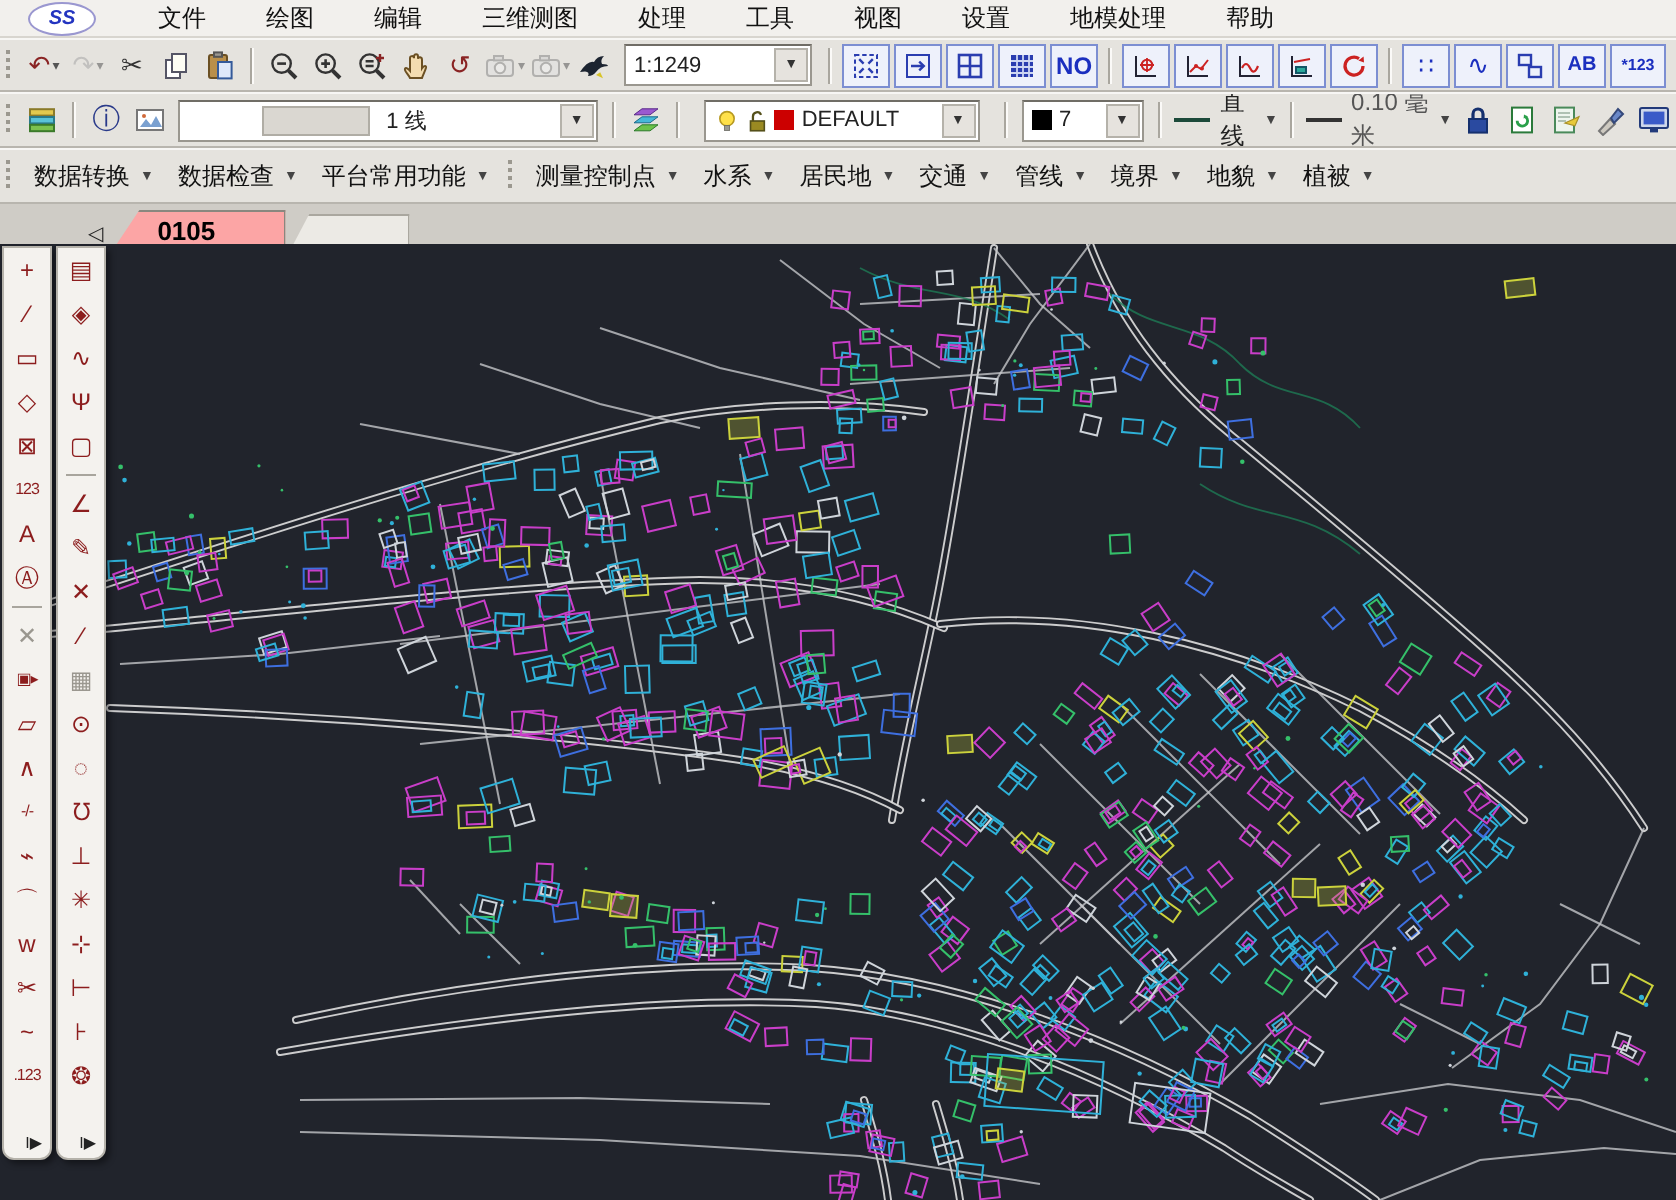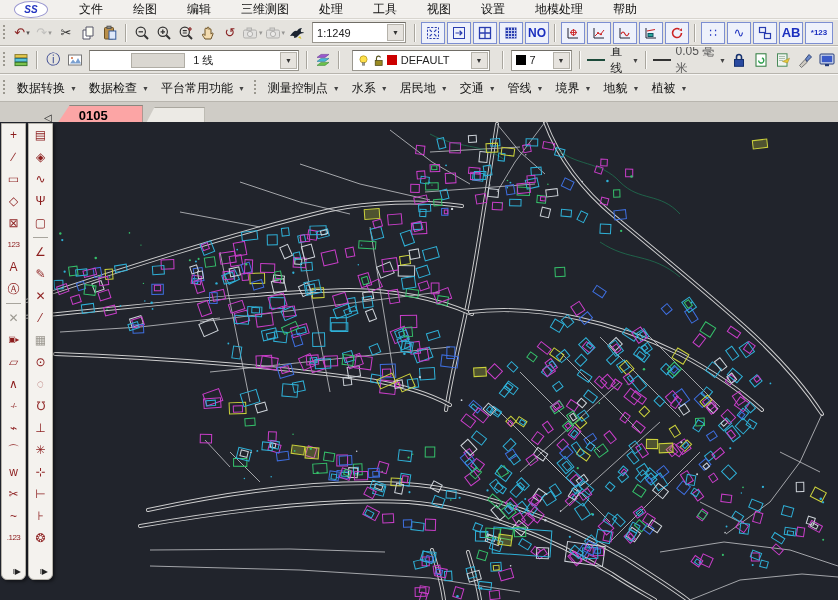--- a/index.html
+++ b/index.html
@@ -332,21 +332,21 @@
       <span>∷</span>
     </div>
   <div class="btn frame" style="color:#1b2fbf;font-size:13px;">
       <span>∿</span>
     </div>
   <div class="btn frame">
       <svg class="ic">
         <use href="#sc-blocks"></use>
       </svg>
     </div>
-  <div class="btn frame" style="color:#1b2fbf;font-size:13px;font-weight:bold;">
+  <div class="btn frame" style="color:#1b2fbf;font-size:10px;font-weight:bold;">
       <span>AB</span>
     </div>
   <div class="btn frame" style="color:#1b2fbf;font-size:8px;font-weight:bold;min-width:24px;">
       <span>*123</span>
     </div>
 </div>
 
 <div class="tb tb3">
   <div class="grip"></div>
   <div class="btn">
@@ -394,21 +394,21 @@
   </div>
   <div class="sep"></div>
   <div class="flatcombo">
     <span style="display:inline-block;width:24px;border-top:2px solid #1c4a3a;margin-right:5px;"></span>
     <span>直线</span>
     <span class="dd">▼</span>
   </div>
   <div class="sep"></div>
   <div class="flatcombo">
     <span style="display:inline-block;width:22px;border-top:2px solid #333;margin-right:5px;"></span>
-    <span style="color:#555;">0.05 毫米</span>
+    <span style="color:#555;">0.10 毫米</span>
     <span class="dd">▼</span>
   </div>
   <div class="btn">
       <svg class="ic">
         <use href="#sc-lockblue"></use>
       </svg>
     </div>
   <div class="btn">
       <svg class="ic">
         <use href="#sc-docref"></use>

